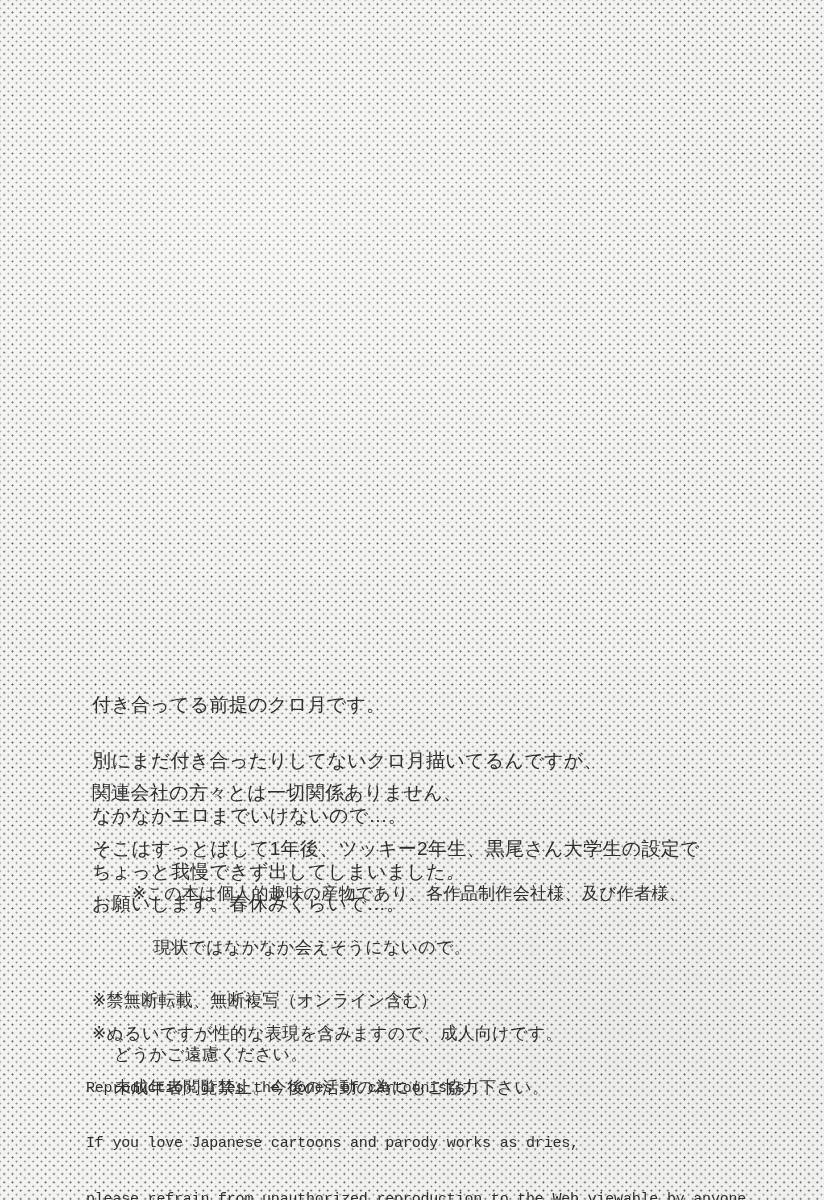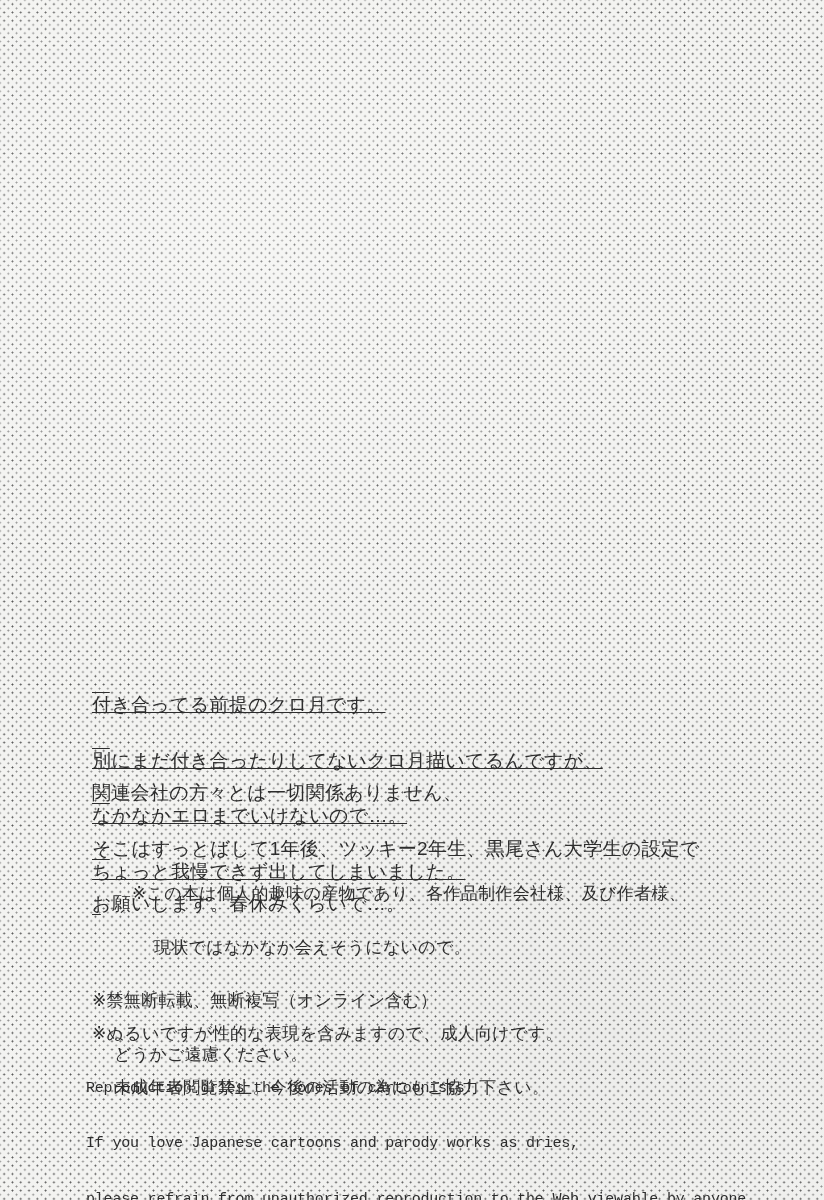--- a/index.html
+++ b/index.html
@@ -68,21 +68,21 @@
       radial-gradient(ellipse 900px 700px at 30% 20%, rgba(255,255,255,0.25), rgba(255,255,255,0) 60%),
       radial-gradient(ellipse 800px 600px at 75% 85%, rgba(120,120,120,0.05), rgba(120,120,120,0) 65%);
   }
 </style>
 </head>
 <body>
 
 <div class="page">
   <div class="scan-shade"></div>
 
-  <section class="block intro" style="top: 659px; text-decoration: underline;">
+  <section class="block intro" style="top: 659px;">
     <div class="jp-line">付き合ってる前提のクロ月です。</div>
     <div class="jp-line">別にまだ付き合ったりしてないクロ月描いてるんですが、</div>
     <div class="jp-line">なかなかエロまでいけないので…。</div>
     <div class="jp-line">ちょっと我慢できず出してしまいました。</div>
   </section>
 
   <section class="block intro" style="top: 747px;">
     <div class="jp-line">関連会社の方々とは一切関係ありません、</div>
     <div class="jp-line">そこはすっとばして1年後、ツッキー2年生、黒尾さん大学生の設定で</div>
     <div class="jp-line">お願いします。春休みくらいで…。</div>

